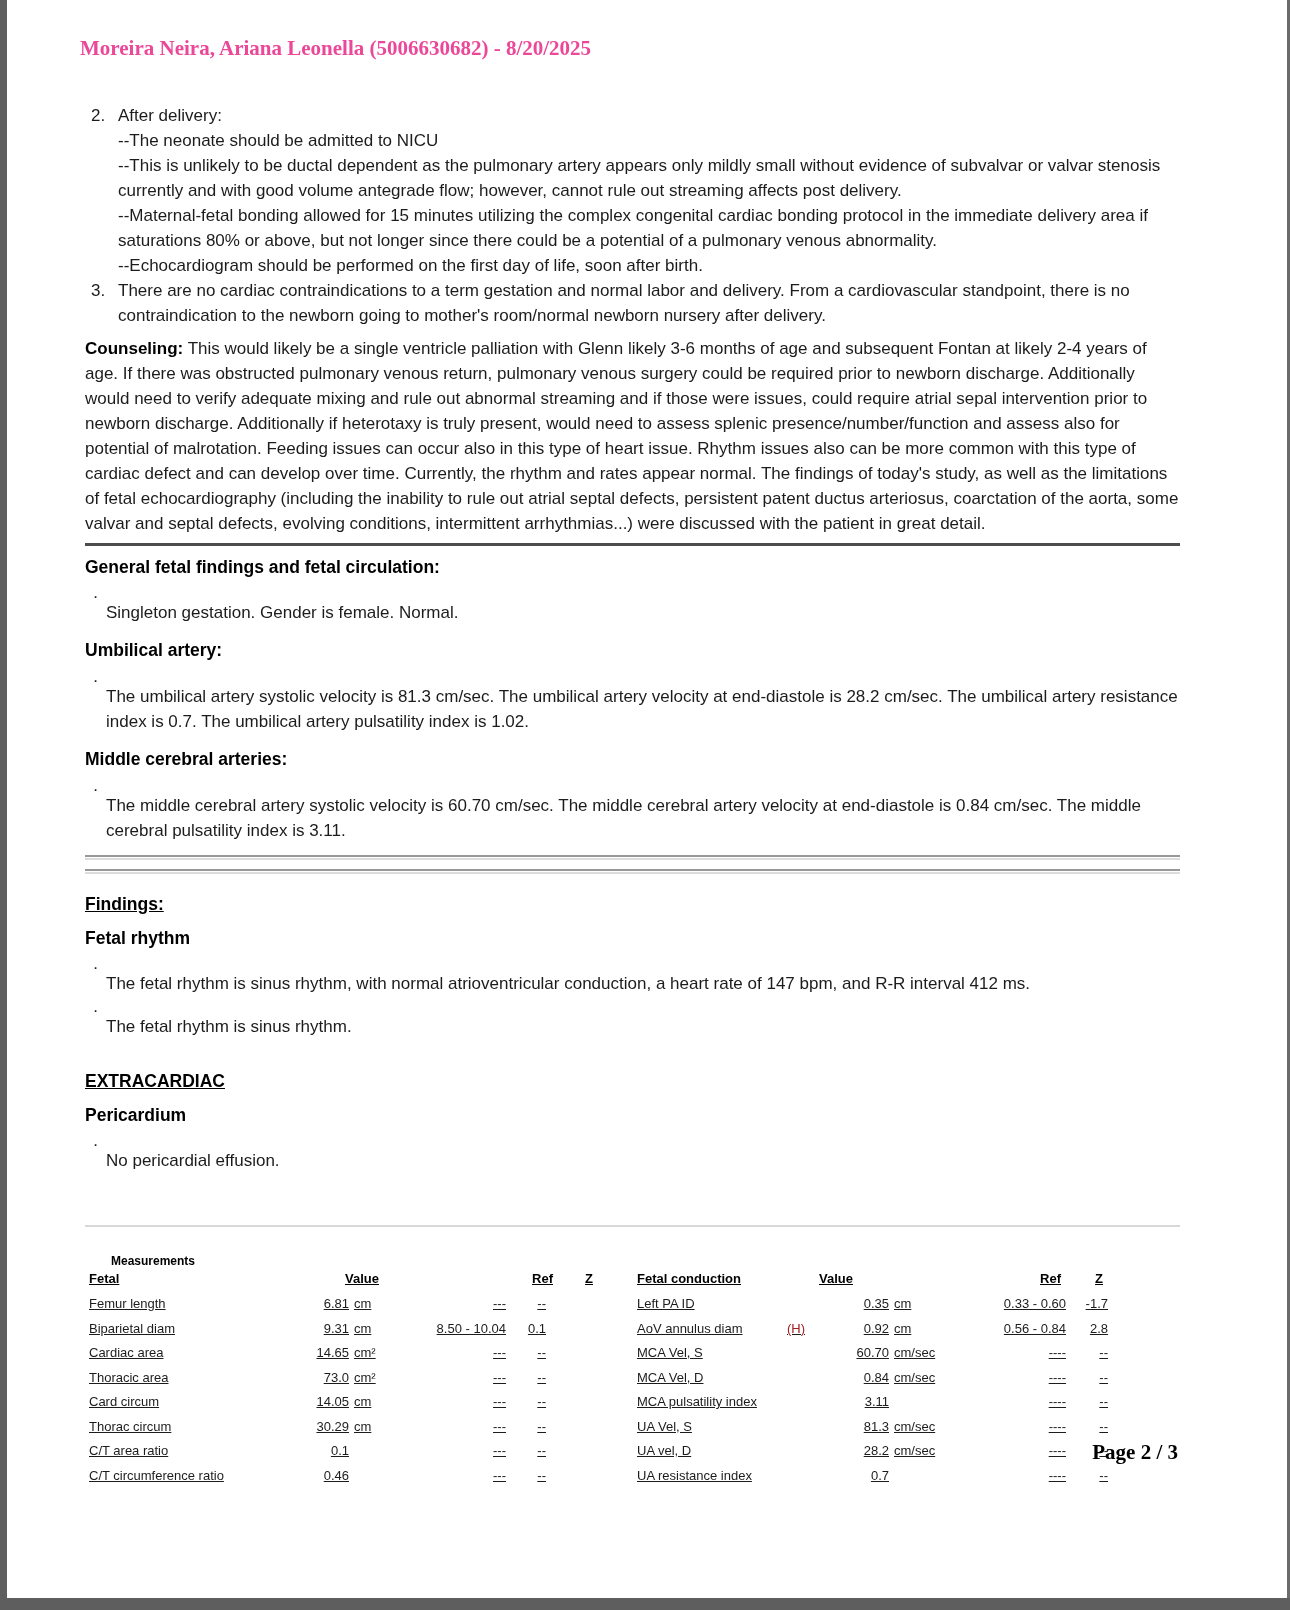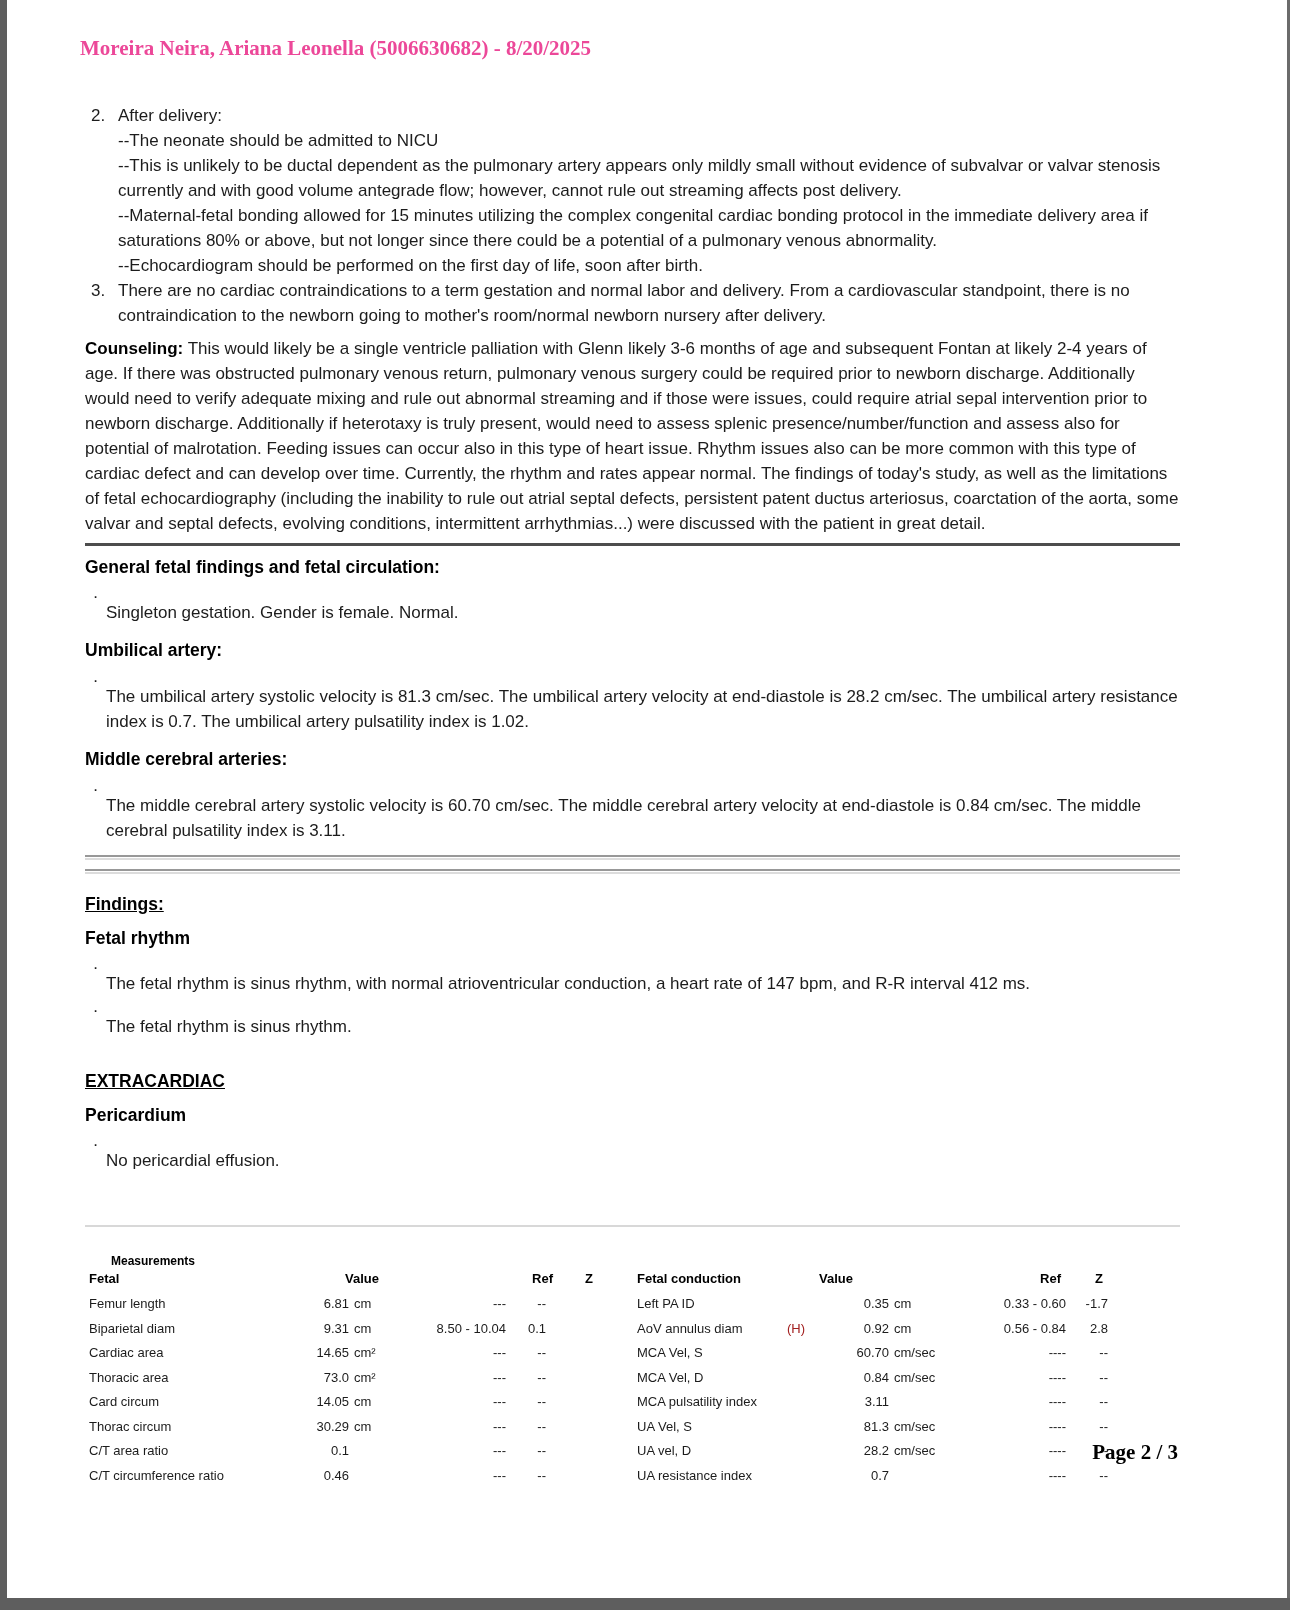--- a/index.html
+++ b/index.html
@@ -40,21 +40,21 @@
   .bdot{flex:none;width:21px;text-align:center;}
   .btext{flex:1;margin-top:16px;}
 
   .meas{margin-top:26px;font-size:13px;line-height:16px;}
   .meas-title{font-weight:bold;color:#000;font-size:12px;margin:0 0 2px 2px;padding-left:24px;}
   .mtables{display:flex;align-items:flex-start;}
   .mtable{flex:none;}
   .mtable.left{width:470px;margin-left:4px;}
   .mtable.right{width:480px;margin-left:78px;}
 
-  .trow{display:flex;align-items:baseline;height:24.5px;}
+  .trow{display:flex;align-items:baseline;height:24.5px;text-decoration:underline;}
   .trow.thead{font-weight:bold;color:#000;height:25px;}
   .c-label{flex:none;}
   .left  .c-label{width:172px;}
   .right .c-label{width:150px;}
   .c-flag{flex:none;width:32px;color:#a32020;}
   .c-num{flex:none;text-align:right;}
   .left  .c-num{width:56px;}
   .right .c-num{width:70px;}
   .c-unit{flex:none;text-align:left;padding-left:5px;}
   .left  .c-unit{width:48px;}

